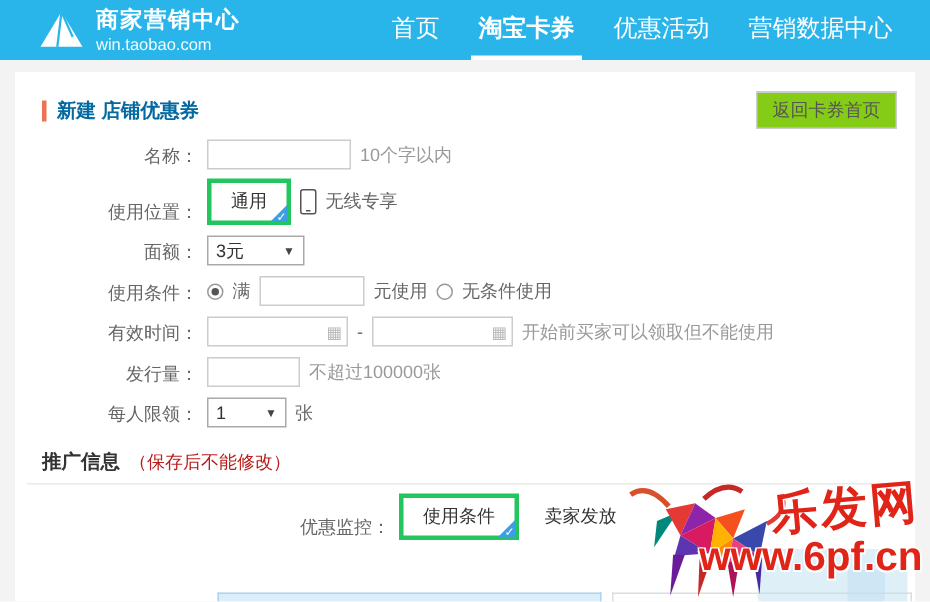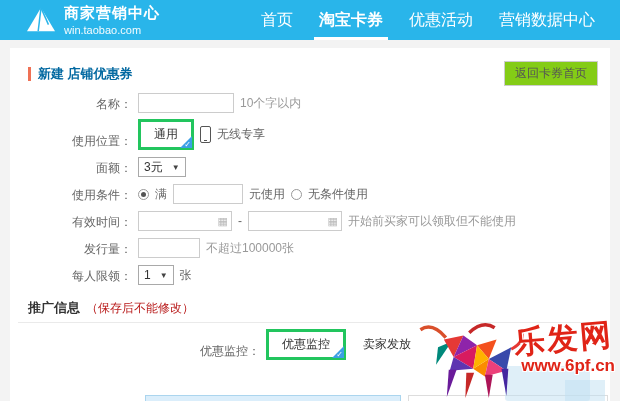--- a/index.html
+++ b/index.html
@@ -46,21 +46,21 @@
   .row{ display:flex; align-items:flex-end; margin:6px 0; min-height:21px; }
   .row .lbl{ width:122px; text-align:right; flex:none; color:#666; }
   .ctl{ margin-left:6px; display:flex; align-items:center; gap:6px; }
   .txt{
     height:20px; border:1px solid #ccc; background:#fff; font-size:12px; padding:0 4px;
     font-family:"Liberation Sans", sans-serif;
   }
   .hint{ color:#999; }
   .sel{
     height:20px; border:1px solid #a9a9a9; background:#fff; color:#333;
-    display:inline-flex; align-items:center; padding:0 5px; gap:9px; cursor:pointer;
+    display:inline-flex; align-items:center; padding:0 5px; gap:26px; cursor:pointer;
   }
   .caret{ font-size:8px; color:#444; }
   .opt-btn{
     position:relative; border:3px solid #22c55e; background:#fff; color:#333;
     font-size:12px; padding:4px 13px; cursor:pointer; font-family:"Liberation Sans", sans-serif;
   }
   .corner{
     position:absolute; right:-1px; bottom:-1px; width:0; height:0;
     border-style:solid; border-width:0 0 12px 12px;
     border-color:transparent transparent #3c9fe5 transparent;
@@ -107,21 +107,21 @@
   .wm-ghost1{ left:90px; top:48px; width:85px; height:35px; border-radius:3px; }
   .wm-ghost2{ left:150px; top:62px; width:40px; height:21px; }
   .wm-bull{ position:absolute; left:0; bottom:0; }
   .wm-name{
     position:absolute; right:2px; top:0px; font-size:31px; font-weight:bold;
     color:#e02417; transform:rotate(-5deg); letter-spacing:2px;
     font-family:"Liberation Serif", serif;
     text-shadow:1px 1px 0 #fff;
   }
   .wm-url{
-    position:absolute; right:0px; top:38px; font-size:17px; font-weight:bold; color:#e02417;
+    position:absolute; right:0px; top:38px; font-size:27px; font-weight:bold; color:#e02417;
     text-shadow:-1px -1px 0 #fff, 1px -1px 0 #fff, -1px 1px 0 #fff, 1px 1px 0 #fff;
   }
 </style>
 </head>
 <body>
 
 <div class="header">
   <div class="logo">
     <span>
       <svg width="30" height="28" viewBox="0 0 32 30">
@@ -236,21 +236,21 @@
     <div class="section-heading">
       <span>推广信息</span>
       <span class="red-note">（保存后不能修改）</span>
     </div>
     <div class="divider"></div>
 
     <div class="row promo-row">
       <span class="lbl">优惠监控：</span>
       <span class="ctl">
         <button class="opt-btn">
-          <span>优惠监控</span>
+          <span>使用条件</span>
           <span class="corner"></span>
           <span class="corner-check">✓</span>
         </button>
         <button class="plain-btn">卖家发放</button>
       </span>
     </div>
 
   </div>
 
   <div class="bottom-blue"></div>

